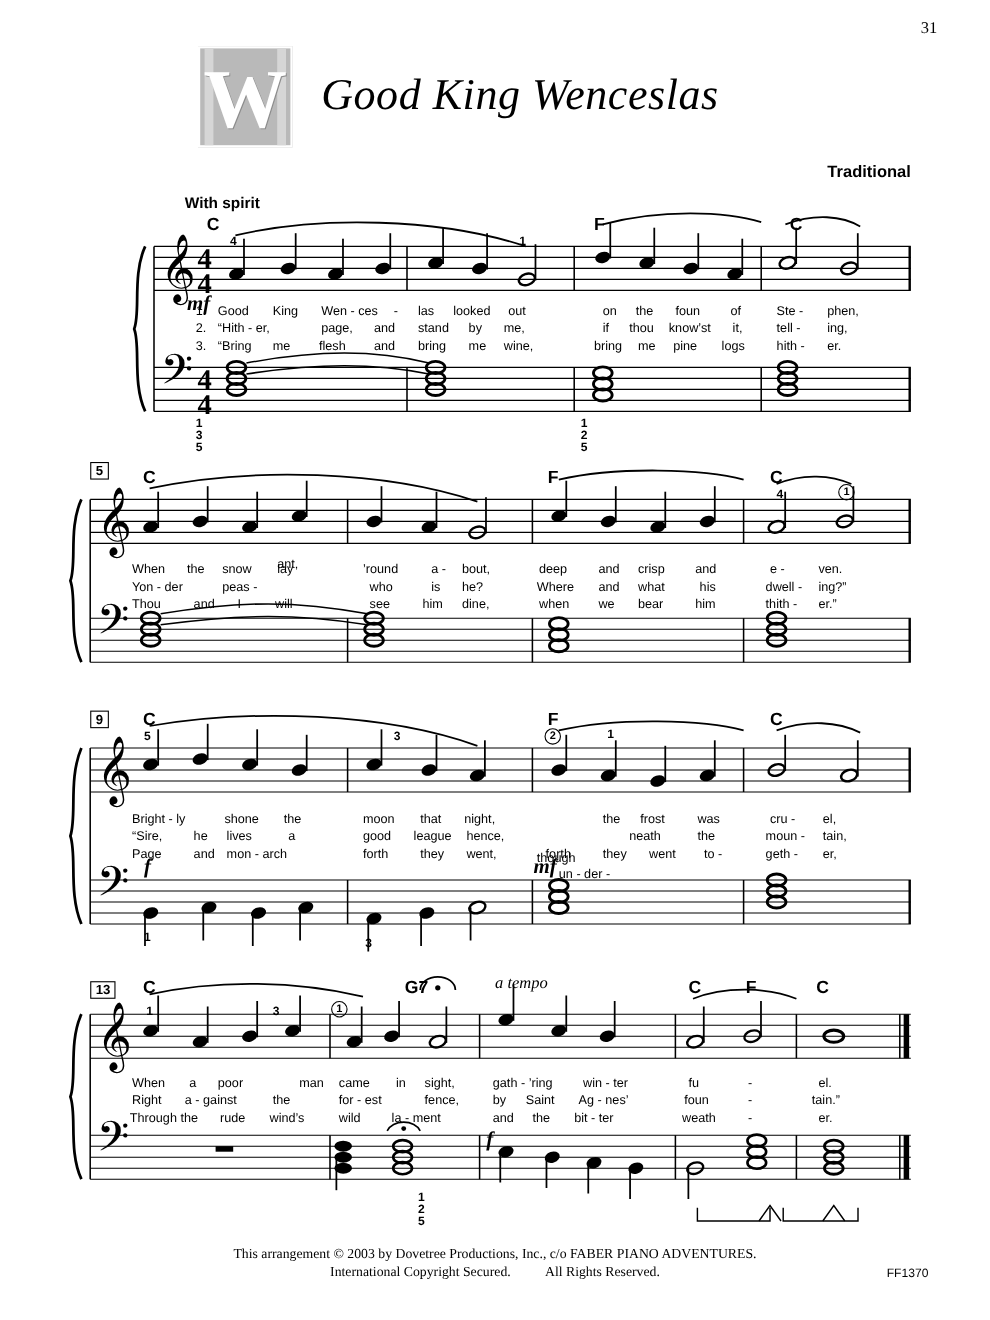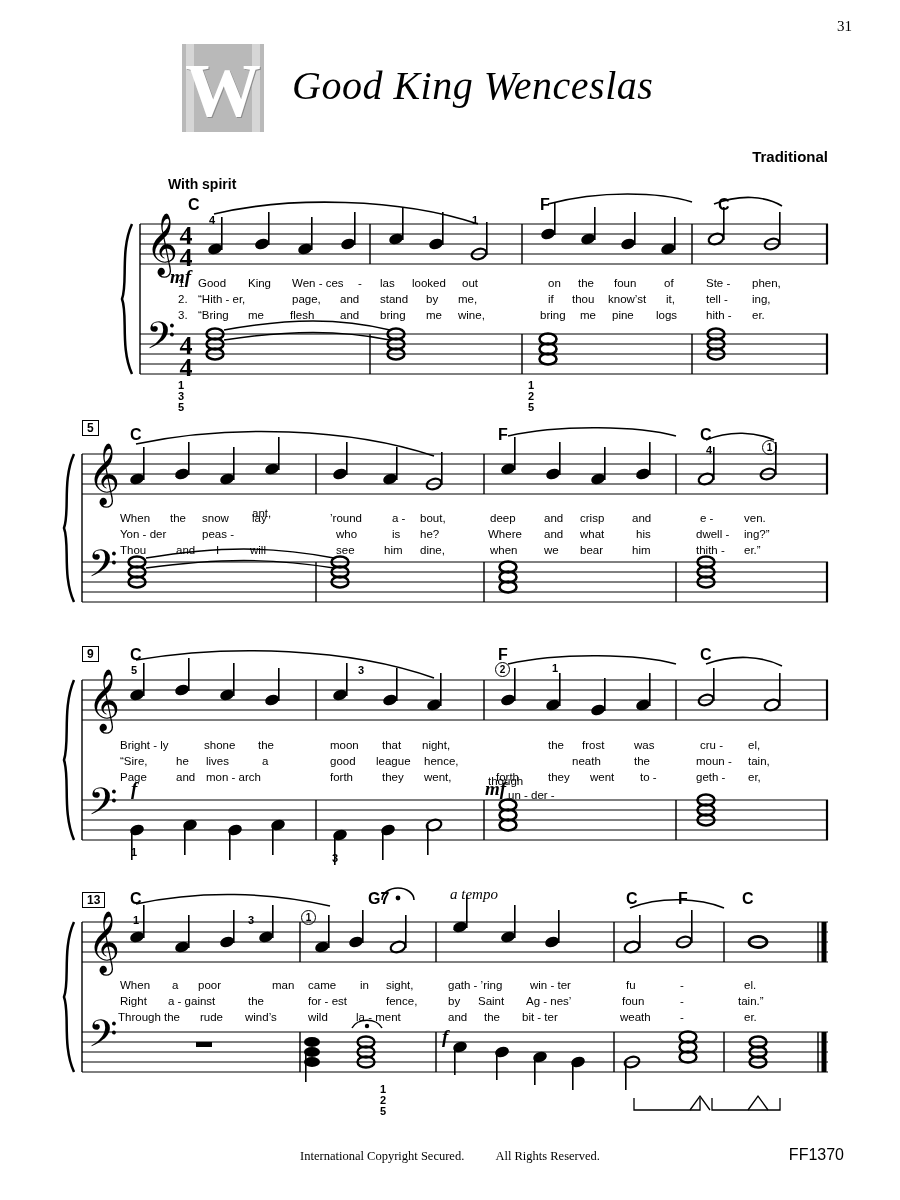--- a/index.html
+++ b/index.html
@@ -166,21 +166,21 @@
     font-family: "Liberation Serif", serif;
     font-size: 12.5px;
     line-height: 16px;
   }
   .footer .line2 span { margin: 0 14px; }
   .catalog {
     position: absolute;
     bottom: 36px;
     right: 56px;
     font-family: "Liberation Sans", sans-serif;
-    font-size: 16px;
+    font-size: 11px;
   }
   svg { display: block; }
   .staff-svg { position: absolute; left: 0; top: 0; }
 </style>
 </head>
 <body>
 
 <div class="page">
 
   <div class="page-number">31</div>
@@ -835,20 +835,21 @@
       <span class="lyric" style="left:448px; top:1011px;">and</span>
       <span class="lyric" style="left:484px; top:1011px;">the</span>
       <span class="lyric" style="left:522px; top:1011px;">bit - ter</span>
       <span class="lyric" style="left:620px; top:1011px;">weath</span>
       <span class="lyric" style="left:680px; top:1011px;">-</span>
       <span class="lyric" style="left:744px; top:1011px;">er.</span>
     </div>
   </div>
 
   <div class="footer">
+    <div>This arrangement © 2003 by Dovetree Productions, Inc., c/o FABER PIANO ADVENTURES.</div>
     <div class="line2">
       <span>International Copyright Secured.</span>
       <span>All Rights Reserved.</span>
     </div>
   </div>
   <div class="catalog">FF1370</div>
 
 </div>
 
 </body></html>

